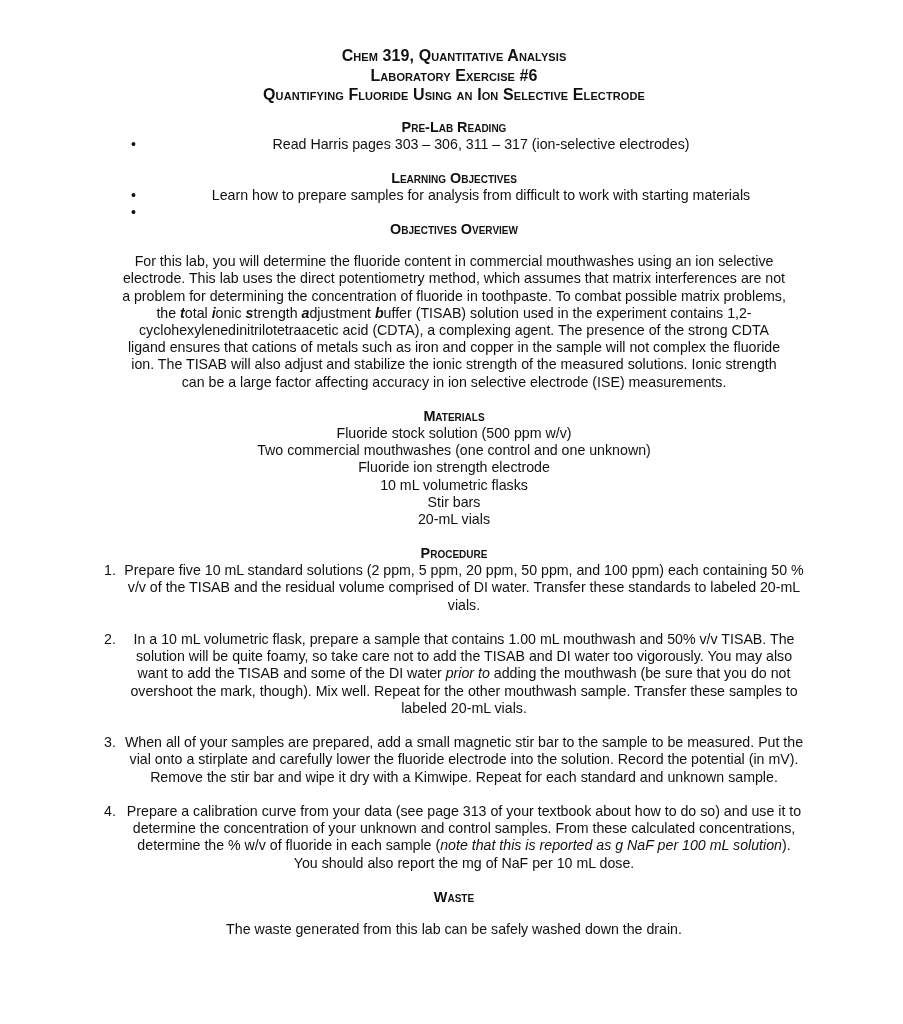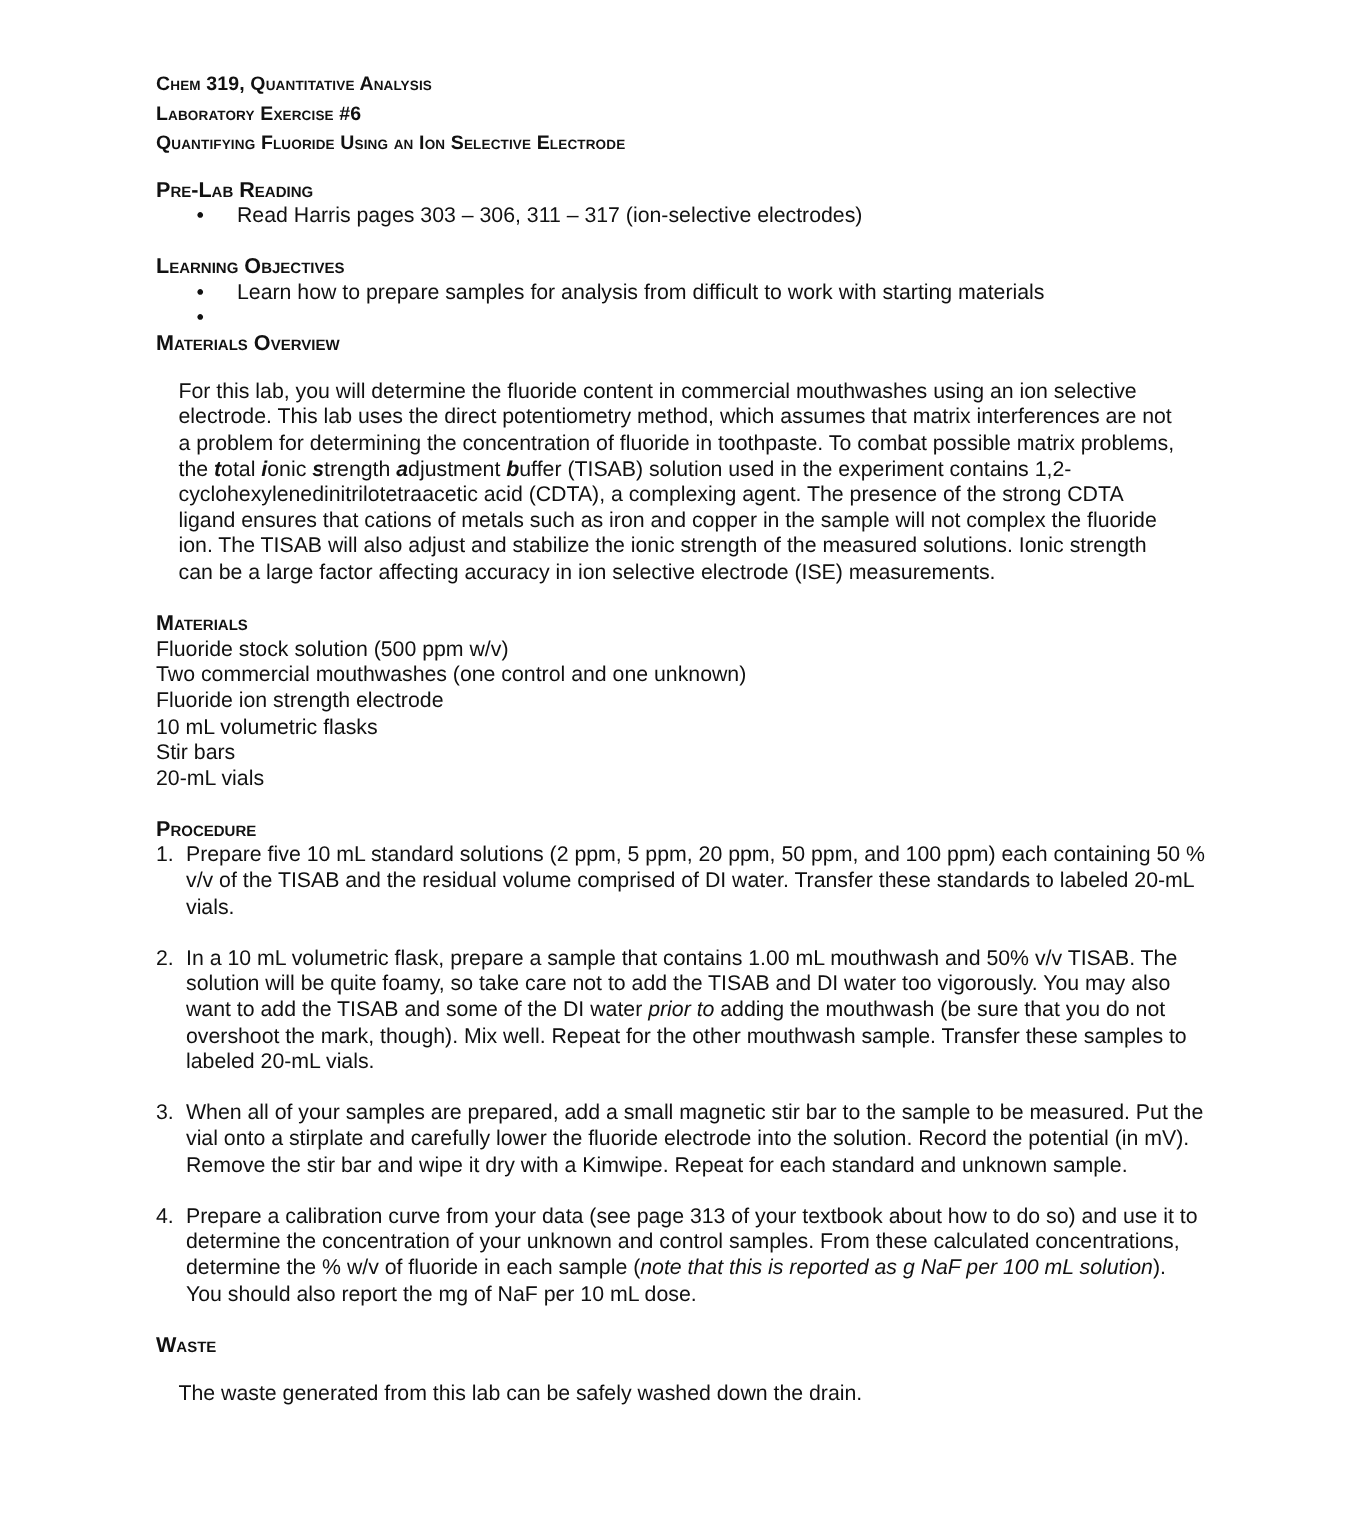--- a/index.html
+++ b/index.html
@@ -2,24 +2,24 @@
 <html><head>
 <meta charset="utf-8">
 <style>
   html, body { margin: 0; padding: 0; background: #ffffff; }
   body {
     width: 903px; height: 1024px; position: relative; overflow: hidden;
     font-family: "Liberation Sans", sans-serif; color: #111;
     font-size: 14.2px; line-height: 17.2px;
   }
   .page { position: absolute; left: 104px; top: 46px; width: 700px; }
-  .title-block { font-weight: bold; font-size: 13px; line-height: 19.6px; font-variant: small-caps; }
+  .title-block { font-weight: bold; font-size: 16px; line-height: 19.6px; font-variant: small-caps; text-align: center; }
   .title-block div { letter-spacing: 0.1px; }
   .sc { font-variant: small-caps; font-weight: bold; font-size: 14.4px; line-height: 17px; }
-  .section { margin-top: 17px; }
+  .section { margin-top: 17px; text-align: center; }
   ul.bullets { list-style: none; margin: 0; padding: 0; }
   ul.bullets li { position: relative; padding-left: 54px; line-height: 17.2px; }
   ul.bullets li .bullet { position: absolute; left: 27px; top: 0; }
   p { margin: 15px; }
   .materials div { line-height: 17.2px; }
   ol.proc { list-style: none; margin: 0; padding: 0; }
   ol.proc li { position: relative; padding-left: 20px; margin-bottom: 17.2px; }
   ol.proc li .num { position: absolute; left: 0; top: 0; }
   .u { }
 </style>
@@ -43,21 +43,21 @@
 
   <div class="section">
     <div class="sc">Learning Objectives</div>
     <ul class="bullets">
       <li><span class="bullet">•</span><span>Learn how to prepare samples for analysis from difficult to work with starting materials</span></li>
       <li><span class="bullet">•</span></li>
     </ul>
   </div>
 
   <div class="section">
-    <div class="sc">Materials Overview</div>
+    <div class="sc">Objectives Overview</div>
     <p><span>For this lab, you will determine the fluoride content in commercial mouthwashes using an ion selective electrode. This lab uses the direct potentiometry method, which assumes that matrix interferences are not a problem for determining the concentration of fluoride in toothpaste. To combat possible matrix problems, the </span><b><i>t</i></b><span>otal </span><b><i>i</i></b><span>onic </span><b><i>s</i></b><span>trength </span><b><i>a</i></b><span>djustment </span><b><i>b</i></b><span>uffer (TISAB) solution used in the experiment contains 1,2-cyclohexylenedinitrilotetraacetic acid (CDTA), a complexing agent. The presence of the strong CDTA ligand ensures that cations of metals such as iron and copper in the sample will not complex the fluoride ion. The TISAB will also adjust and stabilize the ionic strength of the measured solutions. Ionic strength can be a large factor affecting accuracy in ion selective electrode (ISE) measurements.</span></p>
   </div>
 
   <div class="section materials">
     <div class="sc">Materials</div>
     <div>Fluoride stock solution (500 ppm w/v)</div>
     <div>Two commercial mouthwashes (one control and one unknown)</div>
     <div>Fluoride ion strength electrode</div>
     <div>10 mL volumetric flasks</div>
     <div>Stir bars</div>

